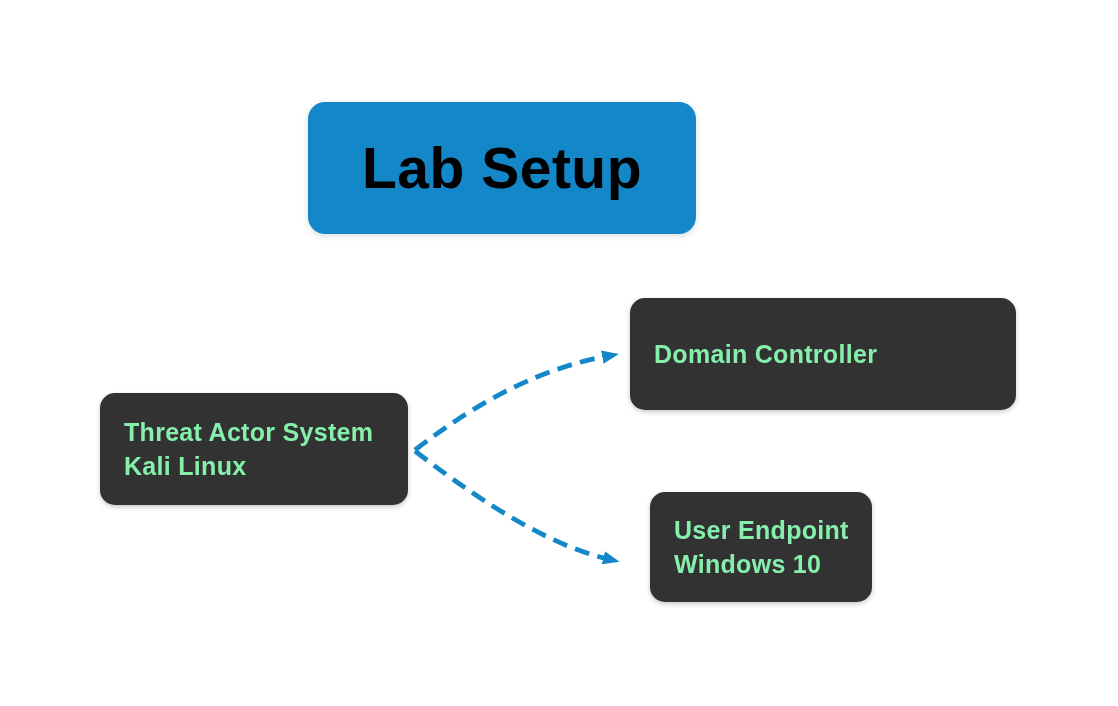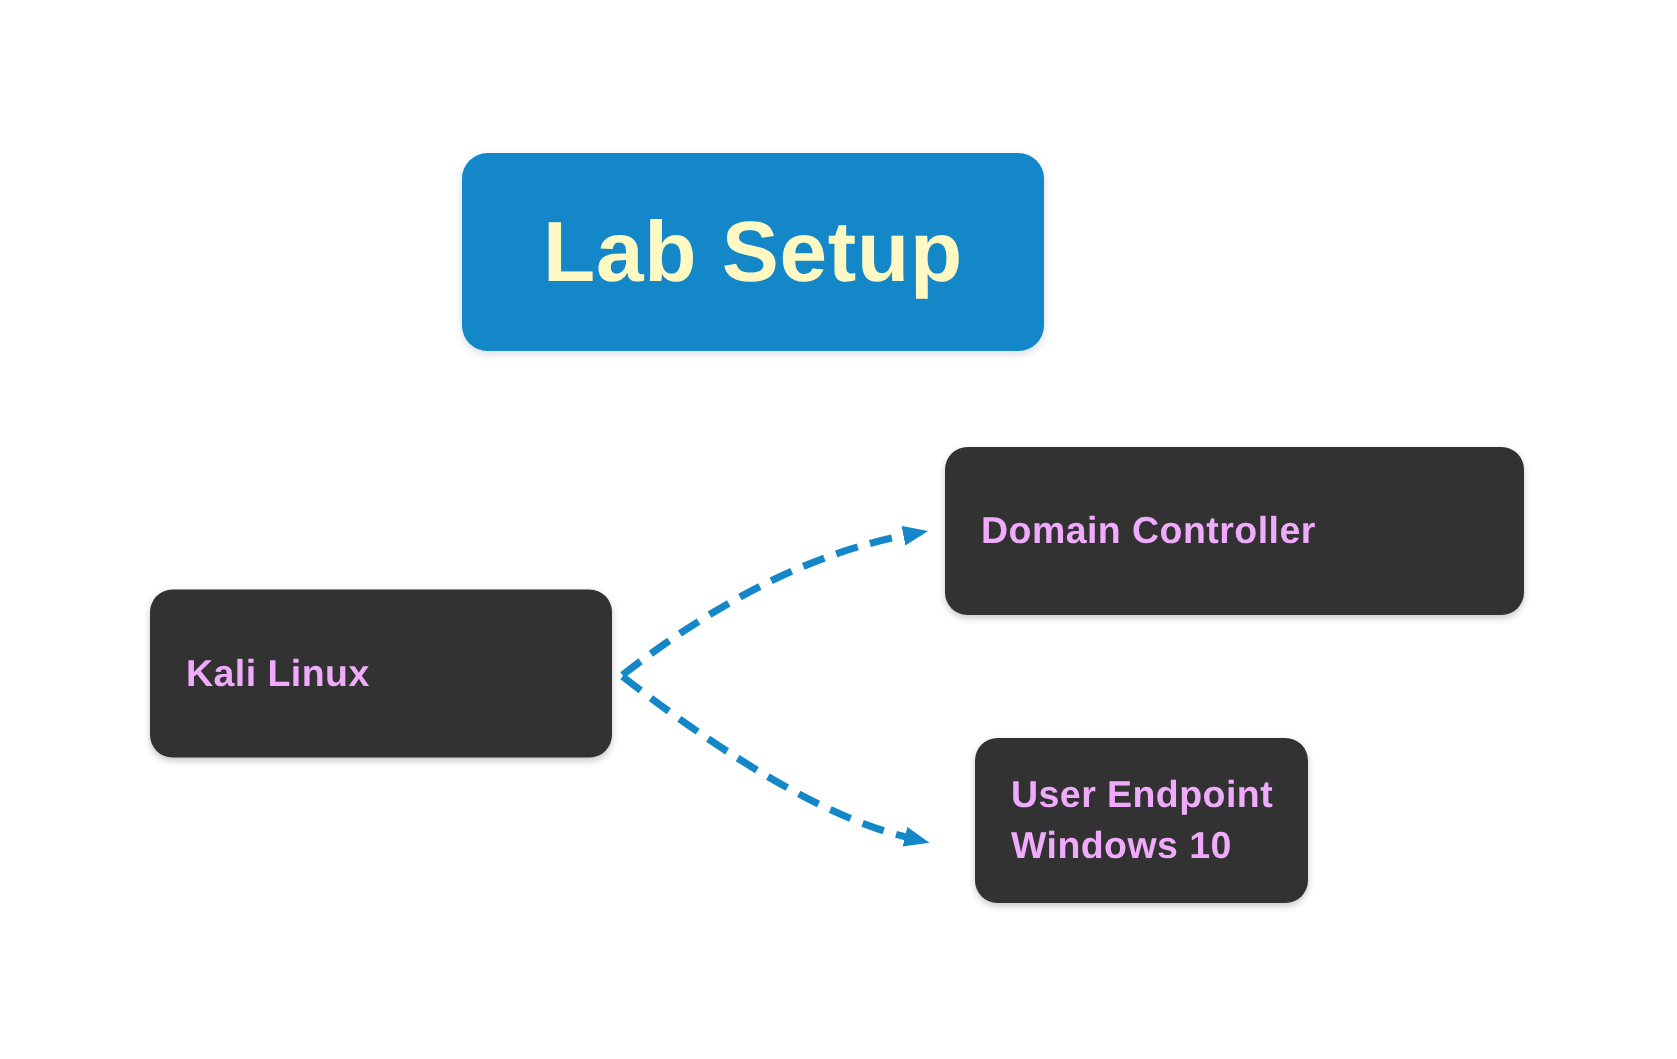--- a/index.html
+++ b/index.html
@@ -22,31 +22,31 @@
     width: 388px;
     height: 132px;
     background: #1487c9;
     border-radius: 17px;
     display: flex;
     align-items: center;
     justify-content: center;
     box-shadow: 0 2px 6px rgba(30, 60, 90, 0.18);
   }
   .title-box span {
-    color: #fef9c3;
+    color: #000000;
     font-size: 57px;
     font-weight: bold;
     letter-spacing: 0.5px;
     white-space: nowrap;
   }
   .node {
     position: absolute;
     background: #323232;
     border-radius: 15px;
-    color: #f0abfc;
+    color: #86efac;
     display: flex;
     flex-direction: column;
     justify-content: center;
     box-sizing: border-box;
     padding-left: 24px;
     padding-right: 12px;
     box-shadow: 0 2px 5px rgba(0, 0, 0, 0.22);
   }
   .node .line {
     font-size: 25px;
@@ -102,20 +102,21 @@
     </defs>
     <path class="edge-path" d="M415,450 Q513,374 603,357" marker-end="url(#arrowhead)"></path>
     <path class="edge-path" d="M415,451 Q530,540 604,558" marker-end="url(#arrowhead)"></path>
   </svg>
 
   <div class="title-box">
     <span>Lab Setup</span>
   </div>
 
   <div class="node node-threat">
+    <div class="line">Threat Actor System</div>
     <div class="line">Kali Linux</div>
   </div>
 
   <div class="node node-dc">
     <div class="line">Domain Controller</div>
   </div>
 
   <div class="node node-ue">
     <div class="line">User Endpoint</div>
     <div class="line">Windows 10</div>

